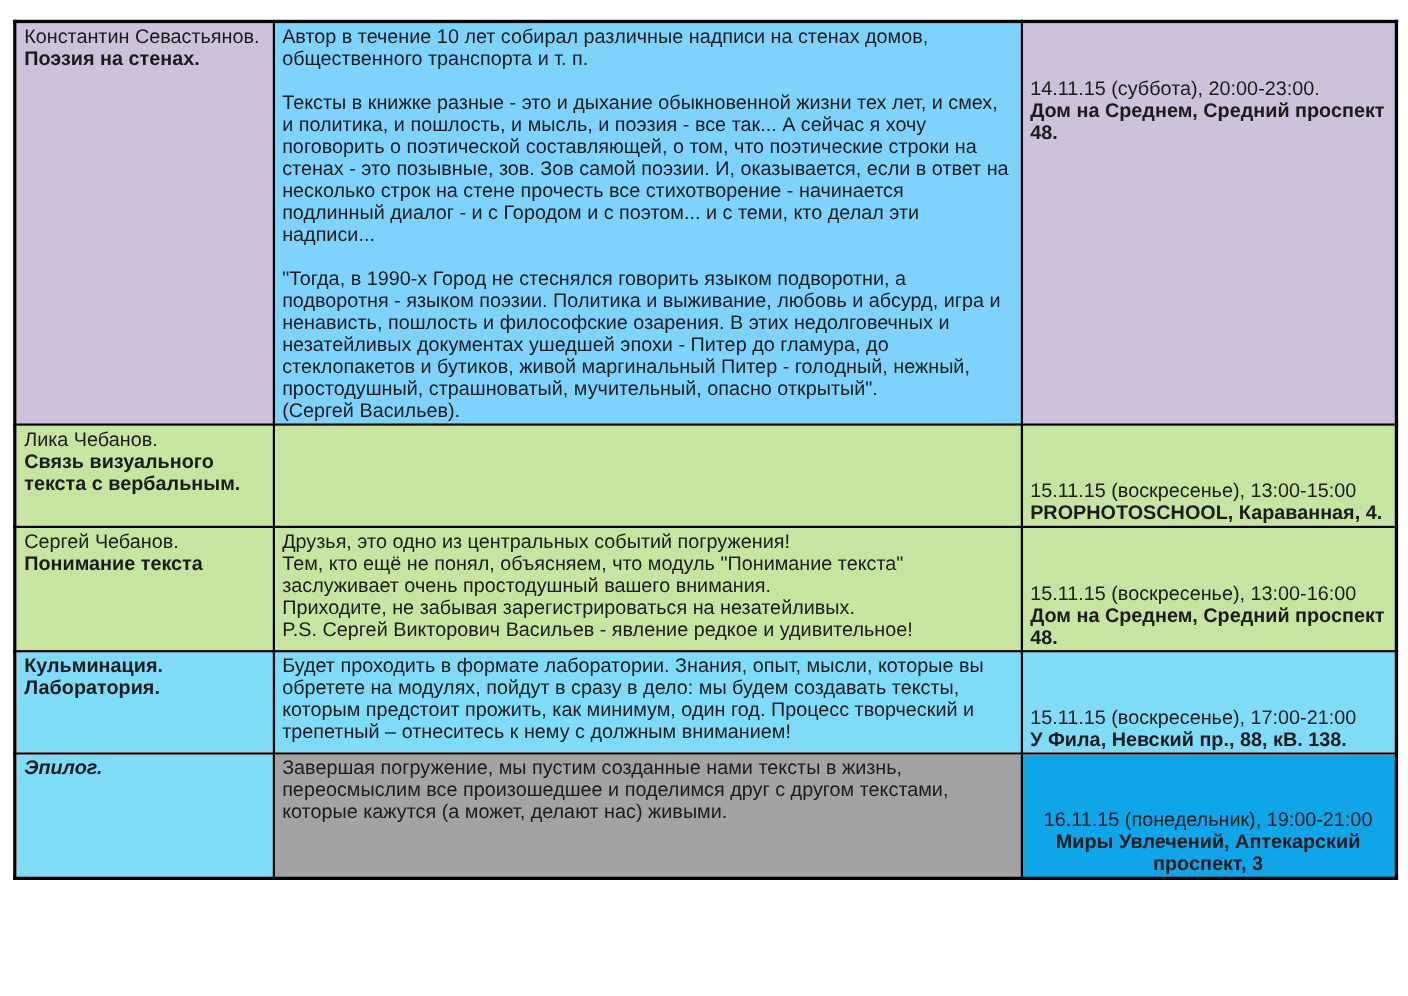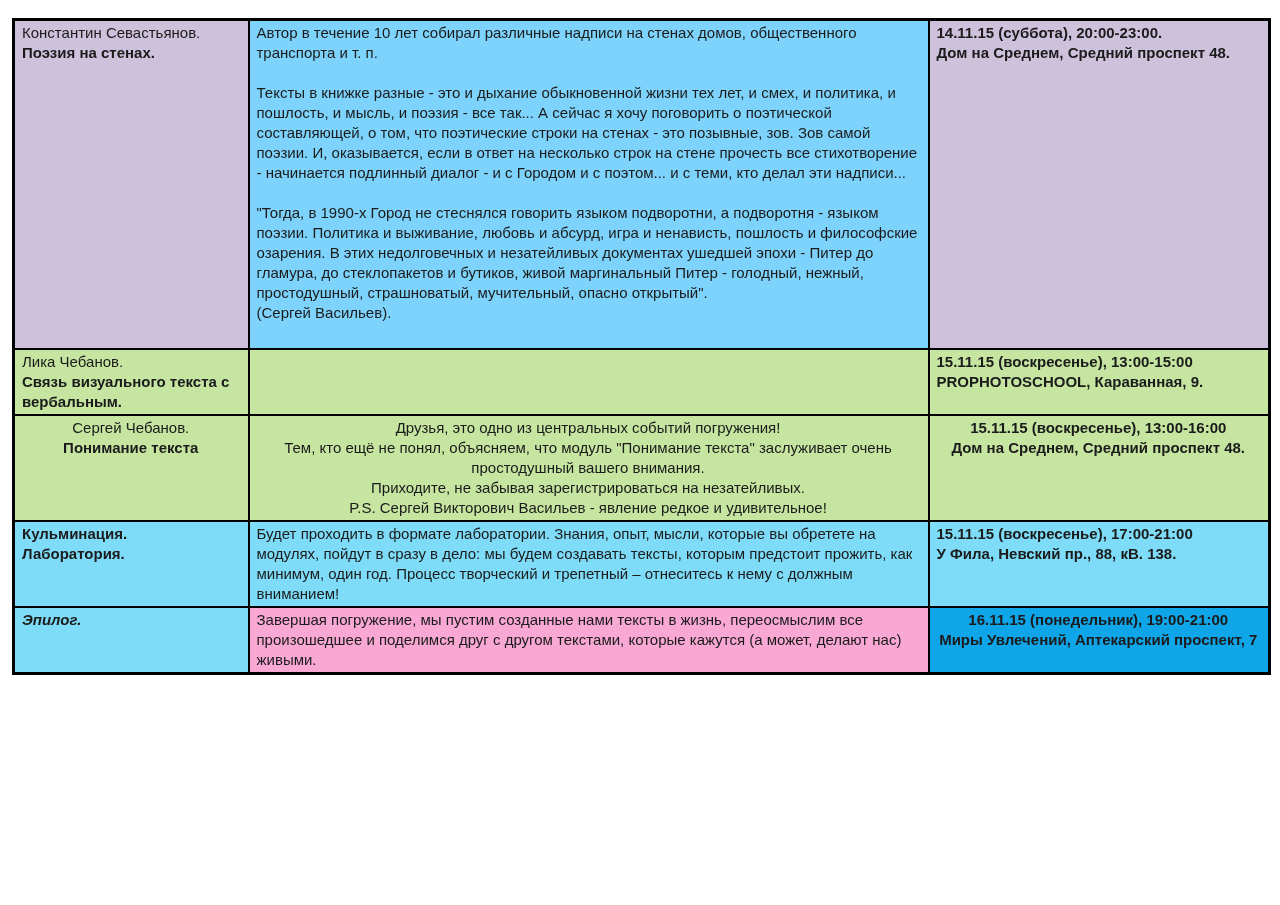--- a/index.html
+++ b/index.html
@@ -19,33 +19,33 @@
   table.schedule {
     border-collapse: collapse;
     table-layout: fixed;
     width: 1256px;
     border: 3px solid #000000;
   }
   table.schedule td {
     border: 2px solid #000000;
     vertical-align: top;
     padding: 2px 8px 2px 7px;
-    font-size: 15px;
+    font-size: 18px;
     line-height: 20px;
     overflow: hidden;
   }
   tr.schedule-row:nth-child(1) { height: 329px; }
   tr.schedule-row:nth-child(2) { height: 59px; }
-  tr.schedule-row:nth-child(3) { height: 103px; text-align: center; }
+  tr.schedule-row:nth-child(3) { height: 103px; }
   tr.schedule-row:nth-child(4) { height: 79px; }
   tr.schedule-row:nth-child(5) { height: 60px; }
   .speaker-name { font-weight: normal; }
   .event-title  { font-weight: bold; white-space: pre-line; }
   .para { margin: 0; min-height: 20px; }
-  .when-date  { font-weight: bold; }
+  .when-date  { font-weight: normal; margin-top: 47px; }
   .when-place { font-weight: bold; }
 </style>
 </head>
 <body>
 
 <div class="page">
   <table class="schedule">
     <colgroup>
       <col style="width:235px">
       <col style="width:680px">
@@ -72,21 +72,21 @@
   </tr>
 
   <tr class="schedule-row">
     <td class="cell cell-speaker" style="background: rgb(198, 229, 161);">
       <div class="speaker-name">Лика Чебанов.</div>
       <div class="event-title">Связь визуального текста с вербальным.</div>
     </td>
     <td class="cell cell-desc" style="background: rgb(198, 229, 161);"></td>
     <td class="cell cell-when" style="background: rgb(198, 229, 161);">
       <div class="when-date">15.11.15 (воскресенье), 13:00-15:00</div>
-      <div class="when-place">PROPHOTOSCHOOL, Караванная, 9.</div>
+      <div class="when-place">PROPHOTOSCHOOL, Караванная, 4.</div>
     </td>
   </tr>
 
   <tr class="schedule-row">
     <td class="cell cell-speaker" style="background: rgb(198, 229, 161);">
       <div class="speaker-name">Сергей Чебанов.</div>
       <div class="event-title">Понимание текста</div>
     </td>
     <td class="cell cell-desc" style="background: rgb(198, 229, 161);">
             <p class="para">Друзья, это одно из центральных событий погружения!</p>
@@ -113,23 +113,23 @@
       <div class="when-date">15.11.15 (воскресенье), 17:00-21:00</div>
       <div class="when-place">У Фила, Невский пр., 88, кВ. 138.</div>
     </td>
   </tr>
 
   <tr class="schedule-row">
     <td class="cell cell-speaker" style="background: rgb(126, 220, 248); font-style: italic;">
       <div class="speaker-name"></div>
       <div class="event-title">Эпилог.</div>
     </td>
-    <td class="cell cell-desc" style="background: #f9a8d4;">
+    <td class="cell cell-desc" style="background: #a3a3a3;">
             <p class="para">Завершая погружение, мы пустим созданные нами тексты в жизнь, переосмыслим все произошедшее и поделимся друг с другом текстами, которые кажутся (а может, делают нас) живыми.</p>
           </td>
     <td class="cell cell-when" style="background: #0ea5e9; text-align: center;">
       <div class="when-date">16.11.15 (понедельник), 19:00-21:00</div>
-      <div class="when-place">Миры Увлечений, Аптекарский проспект, 7</div>
+      <div class="when-place">Миры Увлечений, Аптекарский проспект, 3</div>
     </td>
   </tr>
 </tbody>
   </table>
 </div>
 
 </body></html>

